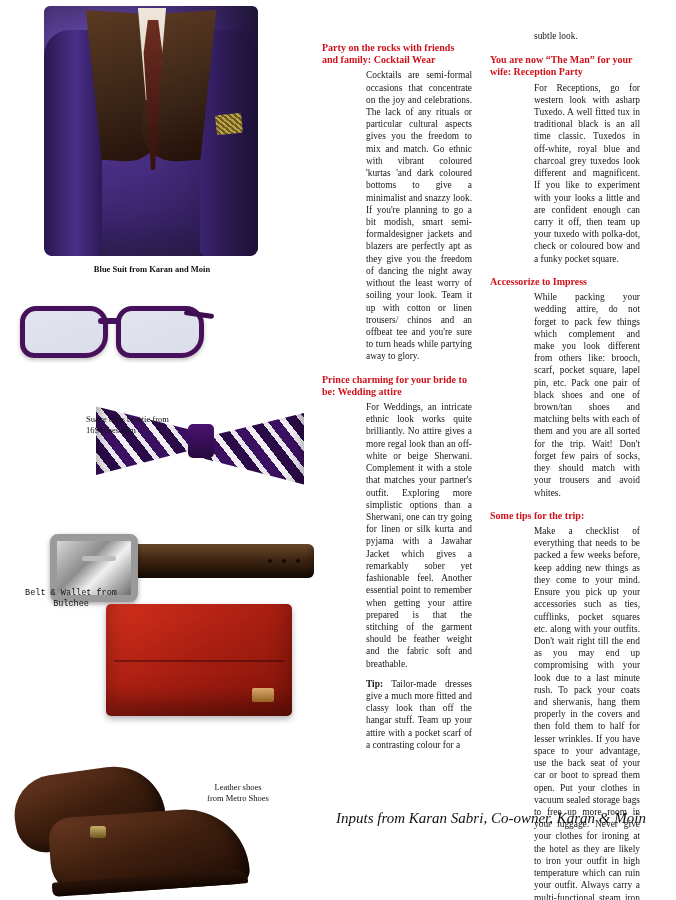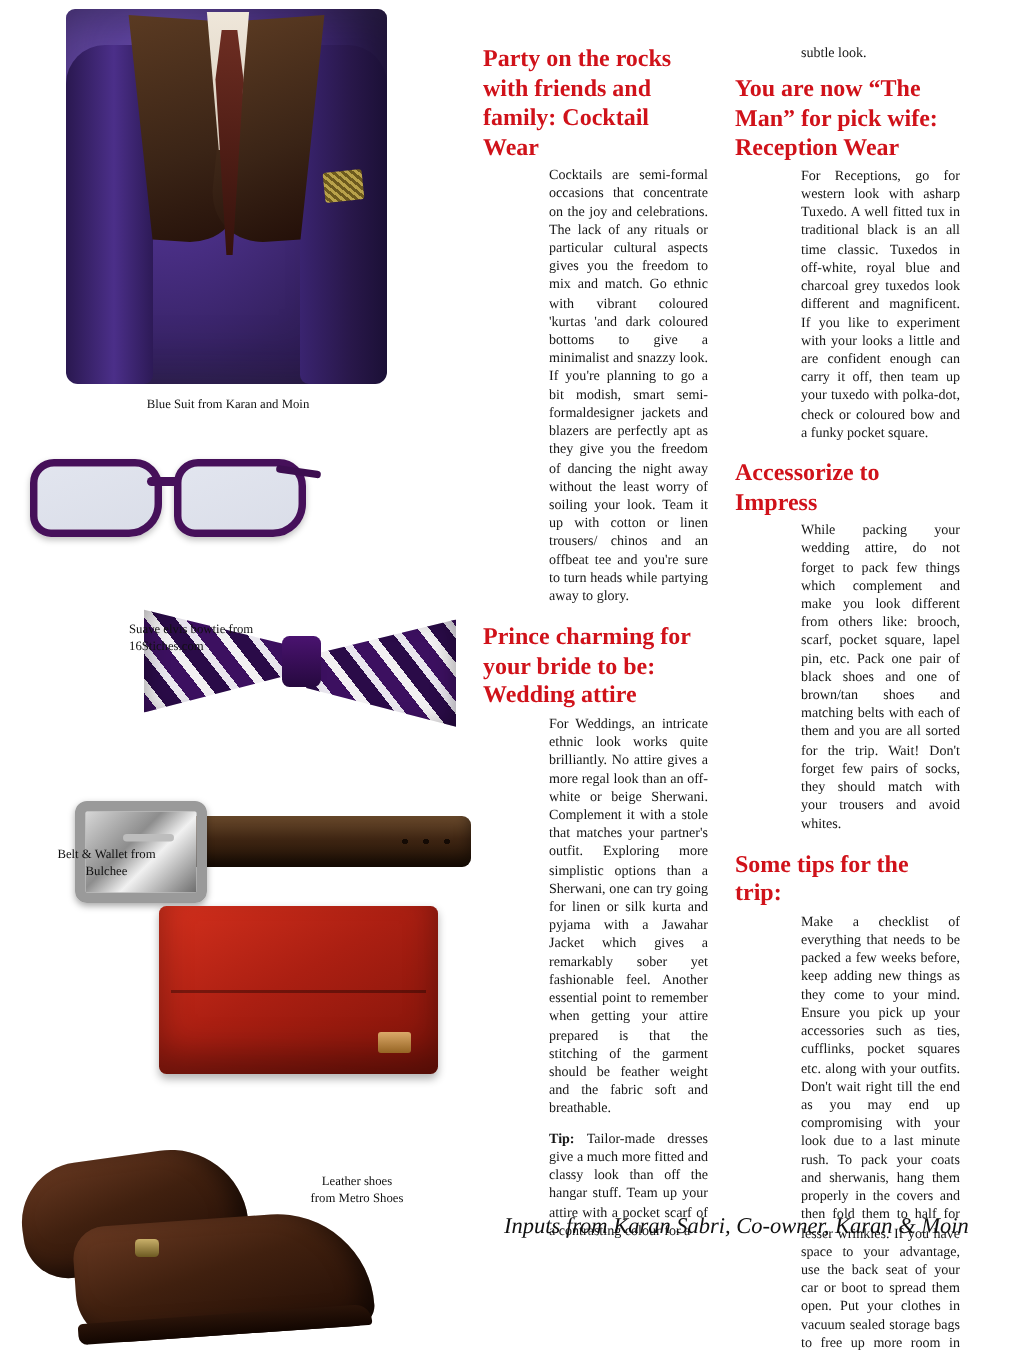--- a/index.html
+++ b/index.html
@@ -75,21 +75,21 @@
     position: absolute; left: 122px; top: 14px; width: 26px; height: 150px;
     background: linear-gradient(180deg,#6d2d22 0%, #4e1d15 55%, #35120c 100%);
     clip-path: polygon(30% 0, 70% 0, 86% 22%, 58% 100%, 42% 100%, 14% 22%);
   }
   .pocket-square {
     position: absolute; right: 44px; top: 108px; width: 26px; height: 20px;
     background: repeating-linear-gradient(45deg,#b9a24a 0 2px,#6d5a1e 2px 4px);
     border-radius: 2px;
     transform: rotate(-6deg);
   }
-  .suit-caption { position: absolute; left: 0; top: 258px; width: 268px; }
+  .suit-caption { position: absolute; left: 0; top: 258px; width: 268px; font-weight: bold; }
 
   
   .glasses-wrap { left: 16px; top: 300px; width: 196px; height: 74px; }
   .glasses {
     position: absolute; left: 0; top: 0; width: 196px; height: 54px;
   }
   .g-lens {
     position: absolute; top: 6px; width: 78px; height: 42px;
     border: 5px solid #46105a;
     border-radius: 16px 18px 22px 14px;
@@ -163,21 +163,21 @@
   }
   .wallet-seam {
     position: absolute; left: 8px; top: 56px; width: 170px; height: 2px;
     background: rgba(0,0,0,.35);
   }
   .wallet-logo {
     position: absolute; right: 18px; bottom: 14px; width: 22px; height: 14px;
     background: linear-gradient(180deg,#e9c37a,#9c7328);
     border-radius: 2px; opacity: .85;
   }
-  .belt-caption { position: absolute; left: 16px; top: 564px; width: 110px; }
+  .belt-caption { position: absolute; left: 16px; top: 588px; width: 110px; font-family: Liberation Mono, monospace; }
 
   
   .shoes-wrap { left: 6px; top: 760px; width: 300px; height: 136px; }
   .shoe {
     position: absolute;
     background: linear-gradient(165deg,#6a3a22 0%, #40200f 45%, #210d05 100%);
     box-shadow: inset -8px -6px 14px rgba(0,0,0,.5);
   }
   .shoe.back {
     left: 8px; top: 10px; width: 150px; height: 76px;
@@ -214,23 +214,23 @@
     position: absolute;
     top: 0;
     width: 150px;
   }
   .col.c1 { left: 0; }
   .col.c2 { left: 168px; }
 
   .head {
     color: #d0121a;
     font-weight: bold;
-    font-size: 16px;
+    font-size: 10px;
     line-height: 1.22;
-    margin: 0 0 3px 0;
+    margin: 12px 0 3px 0;
     font-family: "Liberation Serif", serif;
   }
   .head.spaced { margin-top: 11px; }
   p.body {
     margin: 0 0 8px 0;
     font-size: 9.4px;
     line-height: 1.3;
     text-align: justify;
     font-family: "Liberation Serif", serif;
     color: #161616;
@@ -321,21 +321,21 @@
     <p class="body">Cocktails are semi-formal occasions that concentrate on the joy and celebrations. The lack of any rituals or particular cultural aspects gives you the freedom to mix and match. Go ethnic with vibrant coloured 'kurtas 'and dark coloured bottoms to give a minimalist and snazzy look. If you're planning to go a bit modish, smart semi-formaldesigner jackets and blazers are perfectly apt as they give you the freedom of dancing the night away without the least worry of soiling your look. Team it up with cotton or linen trousers/ chinos and an offbeat tee and you're sure to turn heads while partying away to glory.</p>
 
     <h2 class="head spaced">Prince charming for your bride to be: Wedding attire</h2>
     <p class="body">For Weddings, an intricate ethnic look works quite brilliantly. No attire gives a more regal look than an off-white or beige Sherwani. Complement it with a stole that matches your partner's outfit. Exploring more simplistic options than a Sherwani, one can try going for linen or silk kurta and pyjama with a Jawahar Jacket which gives a remarkably sober yet fashionable feel. Another essential point to remember when getting your attire prepared is that the stitching of the garment should be feather weight and the fabric soft and breathable.</p>
     <p class="body tight"><span class="tip-lead">Tip:</span><span> Tailor-made dresses give a much more fitted and classy look than off the hangar stuff. Team up your attire with a pocket scarf of a contrasting colour for a</span></p>
   </div>
 
   <div class="col c2">
     <p class="body">subtle look.</p>
 
-    <h2 class="head">You are now “The Man” for pick wife: Reception Wear</h2>
+    <h2 class="head">You are now “The Man” for your wife: Reception Party</h2>
     <p class="body">For Receptions, go for western look with asharp Tuxedo. A well fitted tux in traditional black is an all time classic. Tuxedos in off-white, royal blue and charcoal grey tuxedos look different and magnificent. If you like to experiment with your looks a little and are confident enough can carry it off, then team up your tuxedo with polka-dot, check or coloured bow and a funky pocket square.</p>
 
     <h2 class="head spaced">Accessorize to Impress</h2>
     <p class="body">While packing your wedding attire, do not forget to pack few things which complement and make you look different from others like: brooch, scarf, pocket square, lapel pin, etc. Pack one pair of black shoes and one of brown/tan shoes and matching belts with each of them and you are all sorted for the trip. Wait! Don't forget few pairs of socks, they should match with your trousers and avoid whites.</p>
 
     <h2 class="head spaced">Some tips for the trip:</h2>
     <p class="body">Make a checklist of everything that needs to be packed a few weeks before, keep adding new things as they come to your mind. Ensure you pick up your accessories such as ties, cufflinks, pocket squares etc. along with your outfits. Don't wait right till the end as you may end up compromising with your look due to a last minute rush. To pack your coats and sherwanis, hang them properly in the covers and then fold them to half for lesser wrinkles. If you have space to your advantage, use the back seat of your car or boot to spread them open. Put your clothes in vacuum sealed storage bags to free up more room in your luggage. Never give your clothes for ironing at the hotel as they are likely to iron your outfit in high temperature which can ruin your outfit. Always carry a multi-functional steam iron that helps you iron your Sherwani and coats on a hanger and keep it ready to wear for the occasion.</p>
   </div>
 
 </div>

